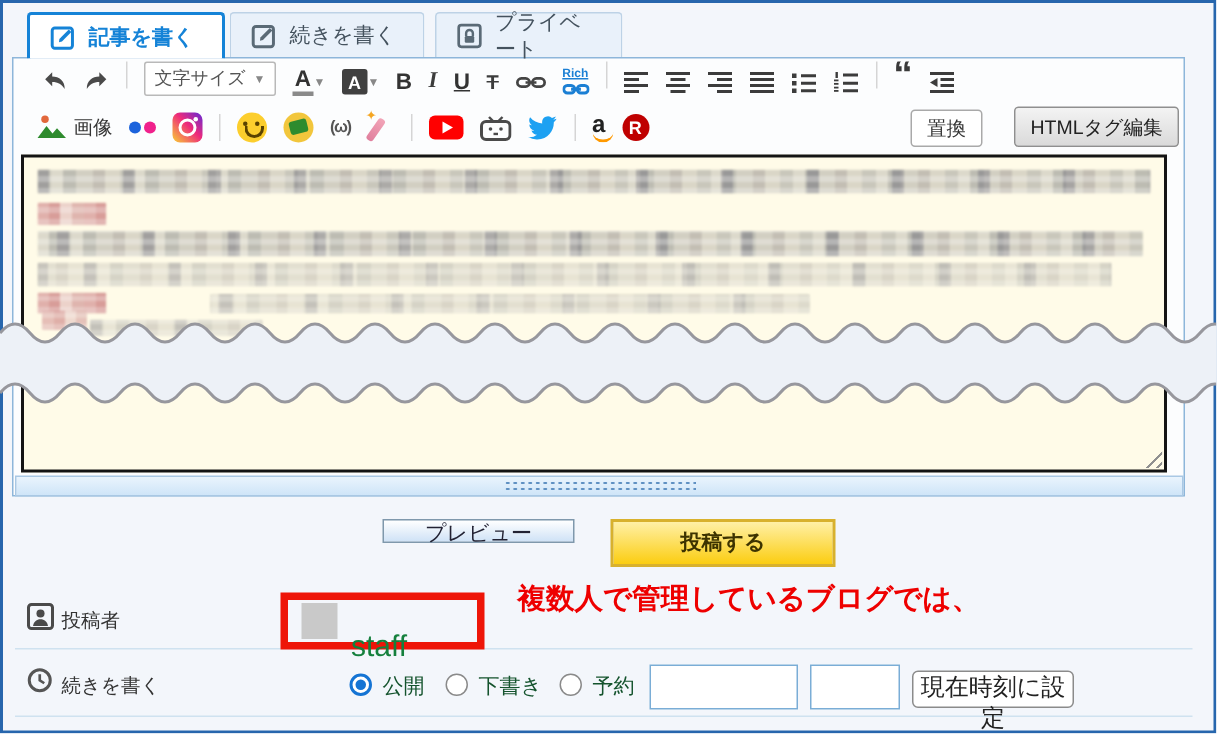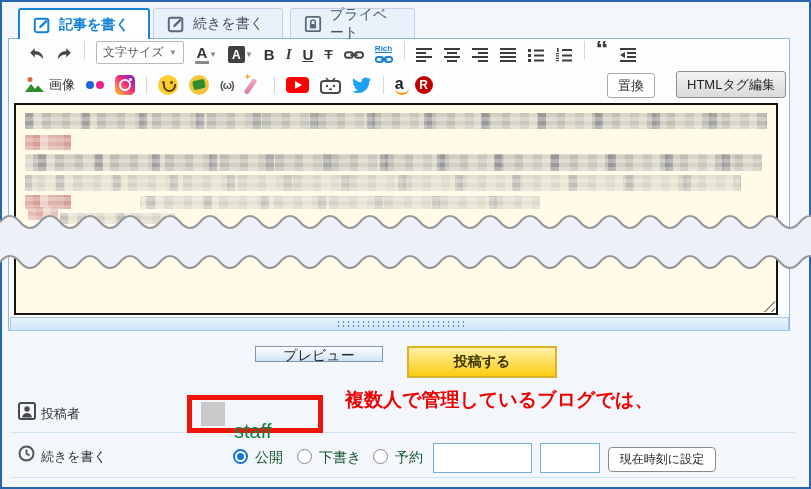--- a/index.html
+++ b/index.html
@@ -124,21 +124,21 @@
   .sep { position:absolute; left:10px; width:785px; height:1px; background:#cfe2f0; z-index:1; }
 
   .radio { position:absolute; width:15px; height:15px; border-radius:50%; background:#fff;
            border:1px solid #8a8a8a; cursor:pointer; z-index:2; }
   .radio-sel { border:2px solid #1574d4; }
   .radio-sel::after { content:""; position:absolute; inset:2px; border-radius:50%; background:#1574d4; }
   .rlabel { position:absolute; font-size:14px; color:#14532d; z-index:2; cursor:pointer; }
   .dinput { position:absolute; top:443px; height:30px; border:1px solid #7aadd6; background:#fff;
             font-size:13px; padding:0 5px; z-index:2; }
   .btn-now { position:absolute; left:585px; top:447px; width:108px; height:25px; background:#fff;
-             border:1px solid #8b8b8b; border-radius:4px; font-size:12px; color:#222; cursor:pointer; z-index:2; }
+             border:1px solid #8b8b8b; border-radius:4px; font-size:16px; color:#222; cursor:pointer; z-index:2; }
 
   svg { display:block; }
 </style>
 </head>
 <body>
 
 <div id="screen">
 
   <div class="tab tab-active">
     <span class="ticon">

